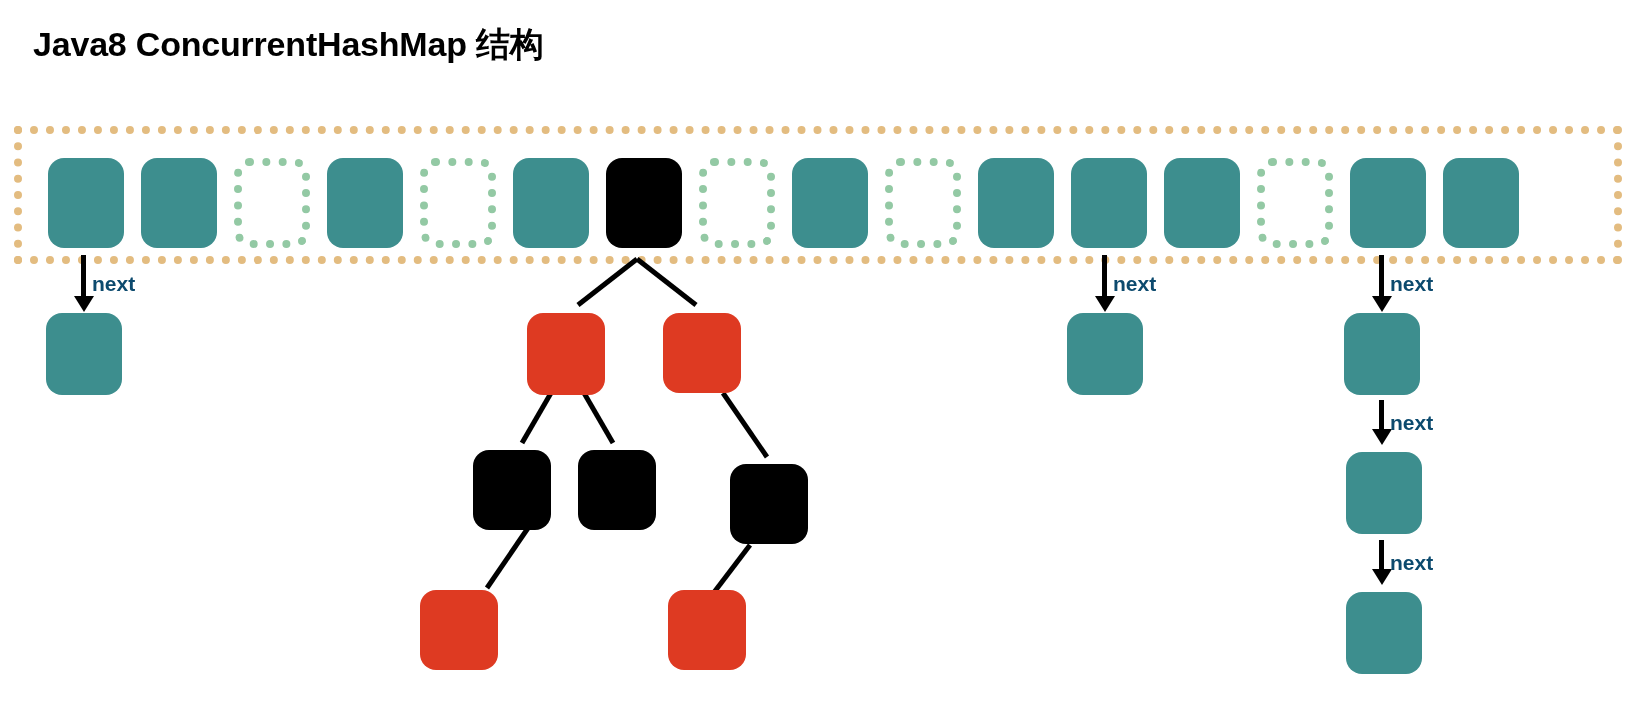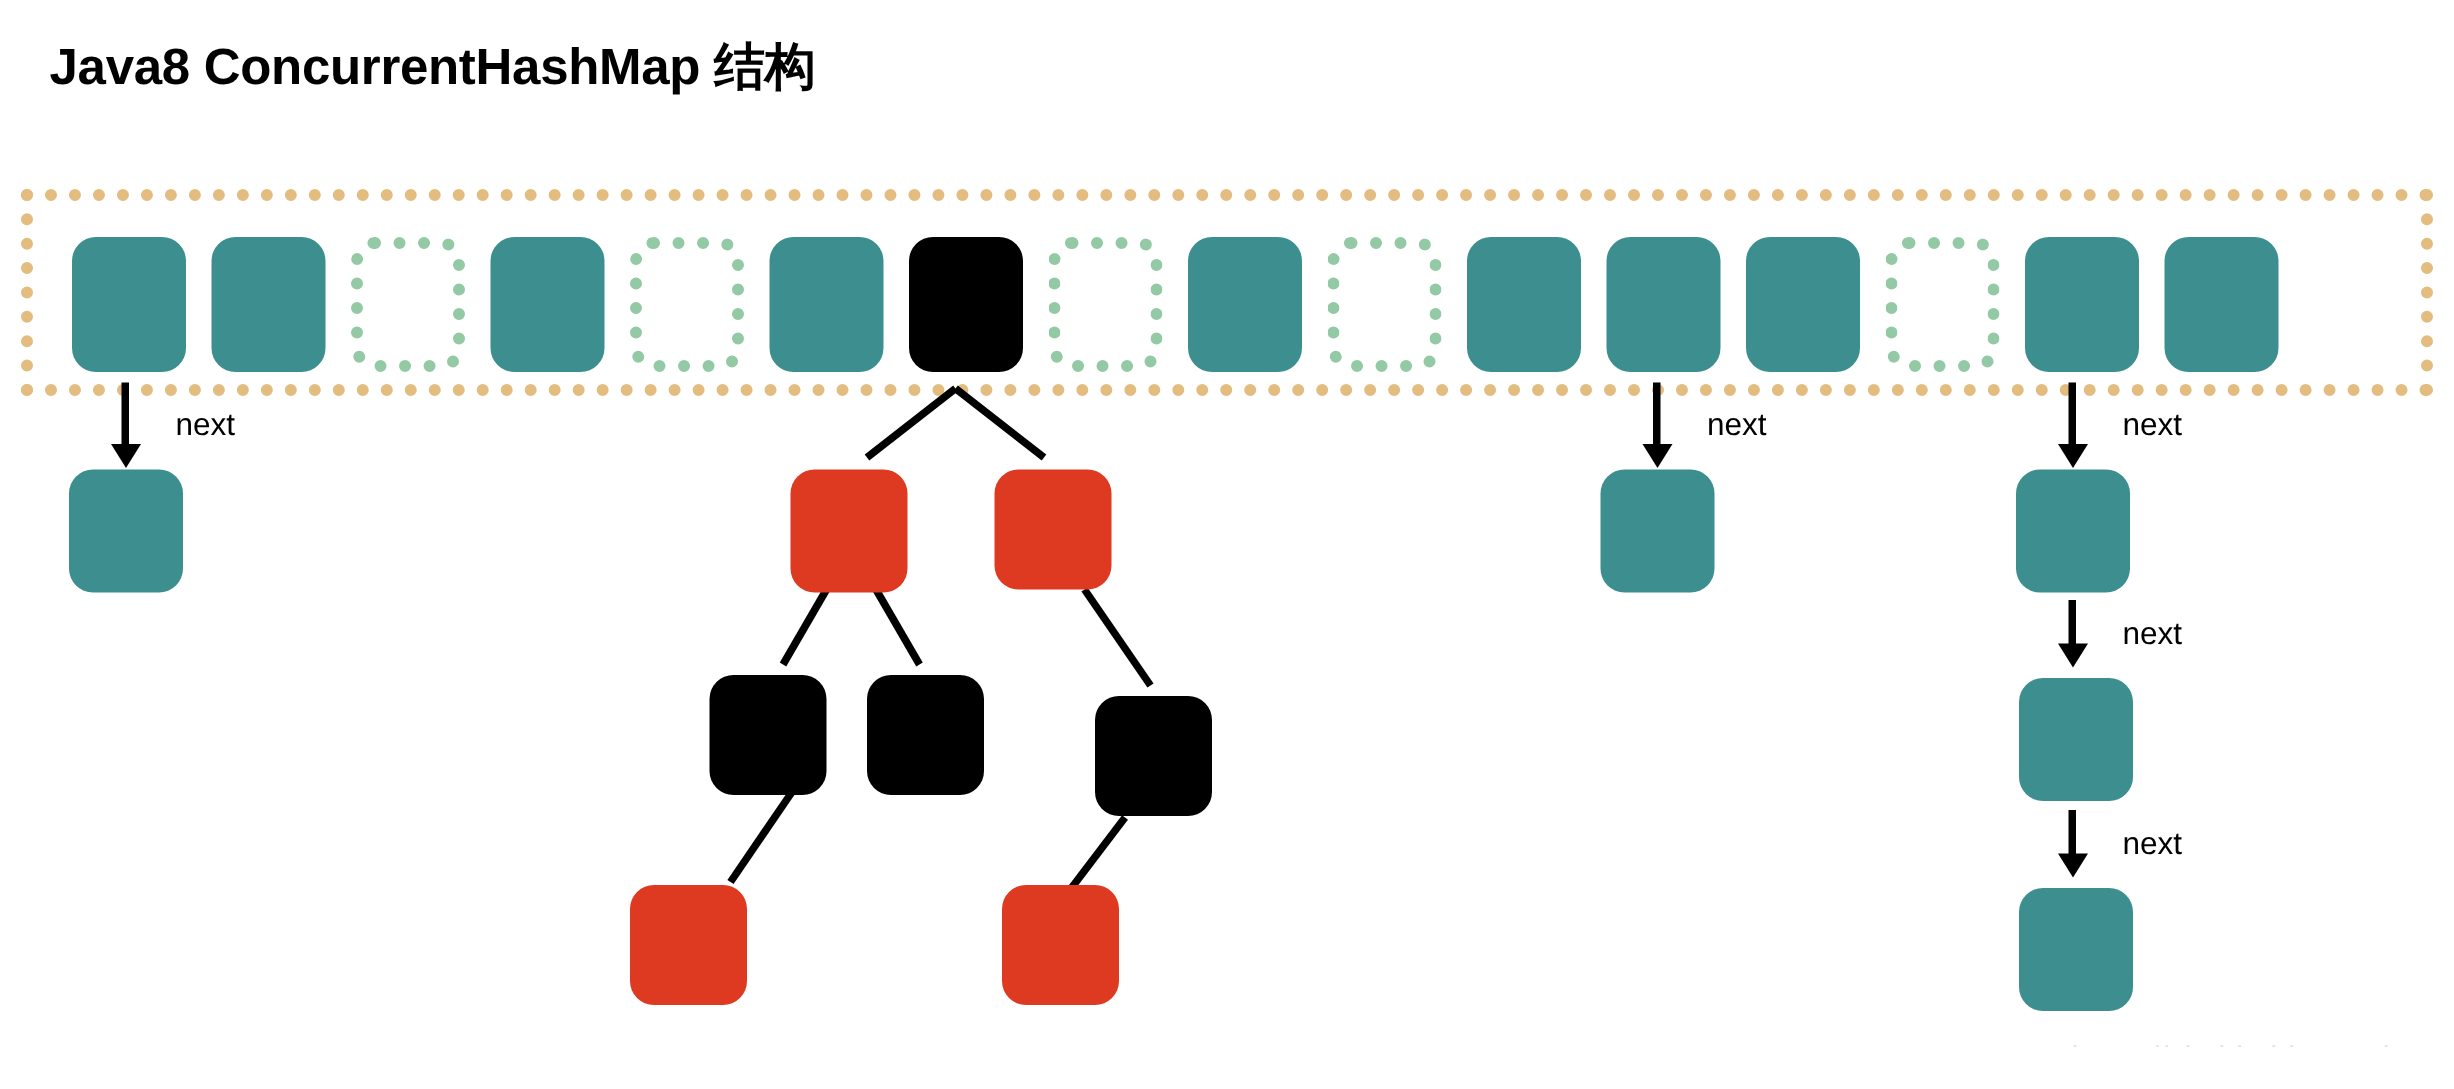--- a/index.html
+++ b/index.html
@@ -81,24 +81,23 @@
     transform: translateX(-50%);
     width: 0;
     height: 0;
     border-left: 10px solid transparent;
     border-right: 10px solid transparent;
     border-top: 16px solid #000000;
   }
   .next-label {
     position: absolute;
     font-size: 21px;
-    font-weight: normal;
-    color: #000000;
+    font-weight: bold;
+    color: #0c4a6e;
     white-space: nowrap;
-    margin-left: 25px;
   }
 
   
   #edges {
     position: absolute;
     left: 0;
     top: 0;
     width: 1636px;
     height: 726px;
     pointer-events: none;

